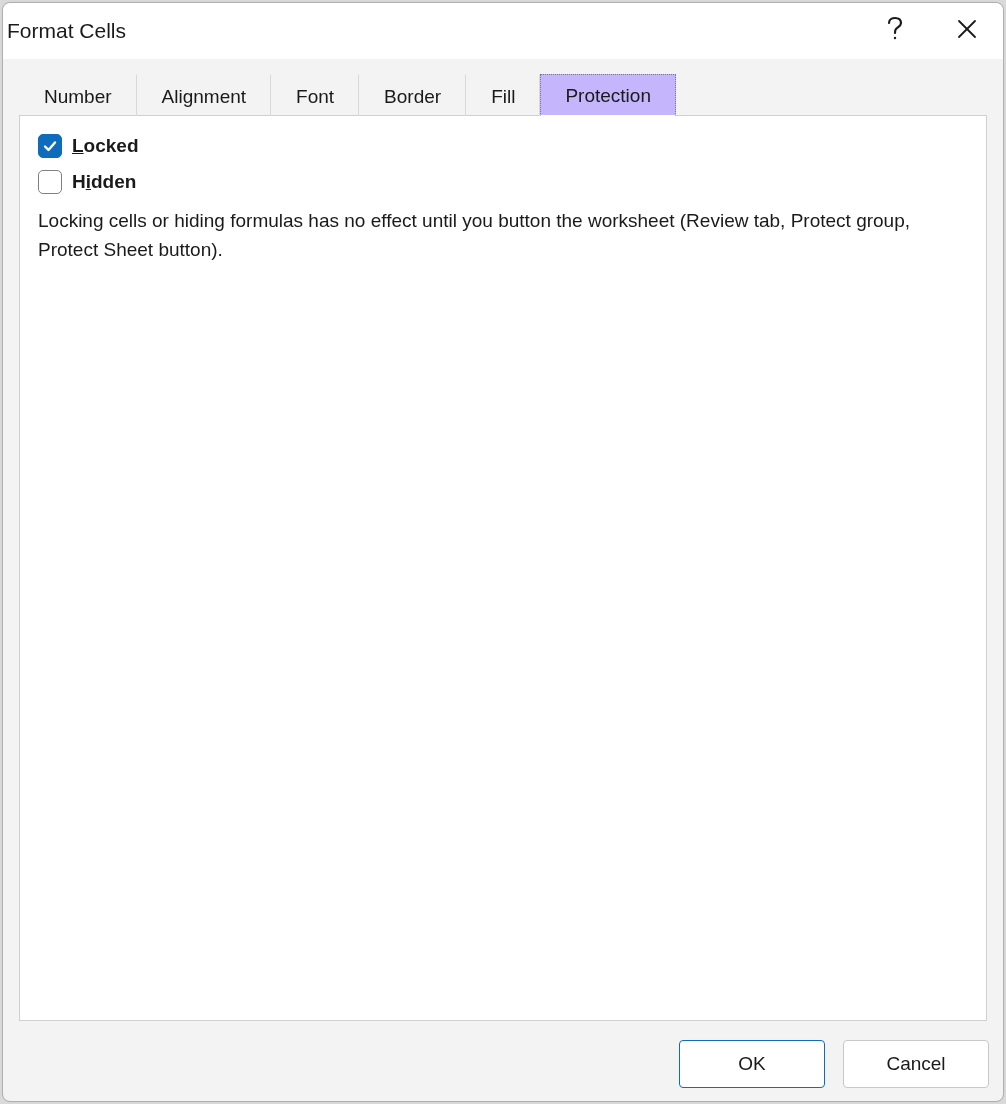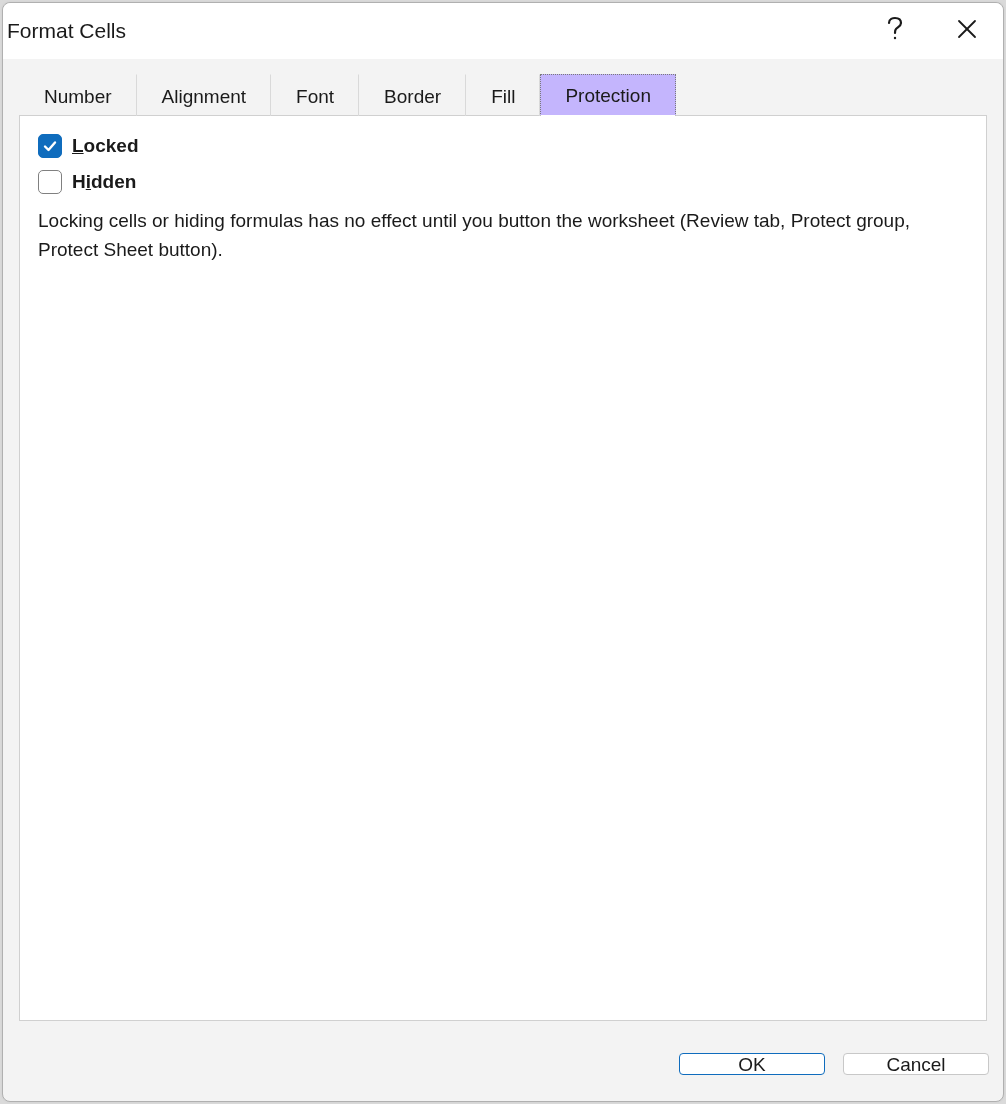--- a/index.html
+++ b/index.html
@@ -133,21 +133,21 @@
     .footer {
       height: 64px;
       display: flex;
       align-items: center;
       justify-content: flex-end;
       padding: 0 14px 10px 14px;
       gap: 18px;
     }
     .btn {
       min-width: 146px;
-      height: 22px;
+      height: 48px;
       background: #ffffff;
       border: 1px solid #c8c8c8;
       border-radius: 4px;
       font-size: 19px;
       color: #1a1a1a;
       cursor: pointer;
       font-family: inherit;
     }
     .btn.primary {
       border: 1.5px solid #0f6cbd;

